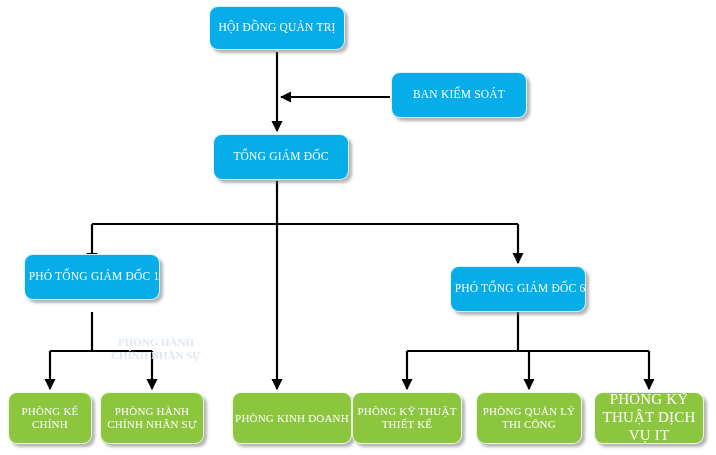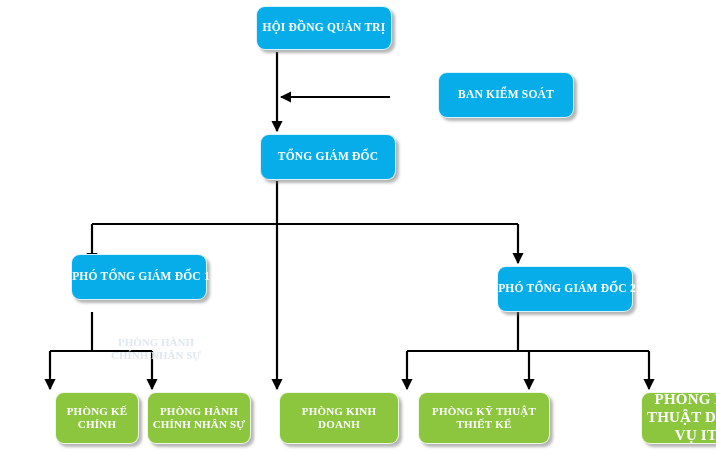--- a/index.html
+++ b/index.html
@@ -29,27 +29,26 @@
   
   .node {
     position: absolute;
     box-sizing: border-box;
     border-radius: 9px;
     display: flex;
     align-items: center;
     justify-content: center;
     text-align: center;
     color: #ffffff;
-    font-weight: bold;
+    font-weight: normal;
     letter-spacing: 0.2px;
     line-height: 1.18;
     box-shadow: 3px 3px 3px rgba(120,120,120,0.55);
     border: 1px solid rgba(255,255,255,0.85);
     z-index: 3;
-    margin-left: 47px;
   }
   .node .label {
     white-space: nowrap;
     display: block;
   }
   .node.wrap .label {
     white-space: normal;
   }
 
   .blue {
@@ -62,21 +61,21 @@
   
   #n-hdqt   { left: 209px; top: 6px;   width: 136px; height: 44px; font-size: 11.5px; }
   #n-bks    { left: 391px; top: 72px;  width: 136px; height: 46px; font-size: 11.5px; }
   #n-tgd    { left: 213px; top: 134px; width: 136px; height: 46px; font-size: 11.5px; }
   #n-ptgd1  { left: 24px;  top: 254px; width: 136px; height: 46px; font-size: 11.5px; }
   #n-ptgd2  { left: 450px; top: 266px; width: 136px; height: 46px; font-size: 11.5px; }
 
   #n-ketoan { left: 8px;   top: 392px; width: 84px;  height: 52px; font-size: 11px; }
   #n-hcns   { left: 100px; top: 392px; width: 104px; height: 52px; font-size: 11px; }
   #n-kd     { left: 232px; top: 392px; width: 120px; height: 52px; font-size: 11px; }
-  #n-ktkt   { left: 371px; top: 392px; width: 132px; height: 52px; font-size: 11px; }
+  #n-ktkt   { left: 352px; top: 392px; width: 110px; height: 52px; font-size: 11px; }
   #n-qltc   { left: 476px; top: 392px; width: 106px; height: 52px; font-size: 11px; }
   #n-ktit   { left: 594px; top: 392px; width: 110px; height: 52px; font-size: 15px; }
 
   
   #n-ptgd1 .label, #n-ptgd2 .label {
     position: relative;
     left: 2px;
   }
 
   
@@ -146,37 +145,40 @@
 
   <div class="node blue" id="n-bks">
     <span class="label">BAN KIỂM SOÁT</span>
   </div>
 
   <div class="node blue" id="n-ptgd1">
     <span class="label">PHÓ TỔNG GIÁM ĐỐC 1</span>
   </div>
 
   <div class="node blue" id="n-ptgd2">
-    <span class="label">PHÓ TỔNG GIÁM ĐỐC 2</span>
+    <span class="label">PHÓ TỔNG GIÁM ĐỐC 6</span>
   </div>
 
   <div class="node green wrap" id="n-ketoan">
     <span class="label">PHÒNG KẾ CHÍNH</span>
   </div>
 
   <div class="node green wrap" id="n-hcns">
     <span class="label">PHÒNG HÀNH CHÍNH NHÂN SỰ</span>
   </div>
 
   <div class="node green wrap" id="n-kd">
     <span class="label">PHÒNG KINH DOANH</span>
   </div>
 
   <div class="node green wrap" id="n-ktkt">
     <span class="label">PHÒNG KỸ THUẬT THIẾT KẾ</span>
   </div>
 
+  <div class="node green wrap" id="n-qltc">
+    <span class="label">PHÒNG QUẢN LÝ THI CÔNG</span>
+  </div>
 
   <div class="node green wrap" id="n-ktit">
     <span class="label">PHÒNG KỸ THUẬT DỊCH VỤ IT</span>
   </div>
 
 </div>
 
 </body></html>

